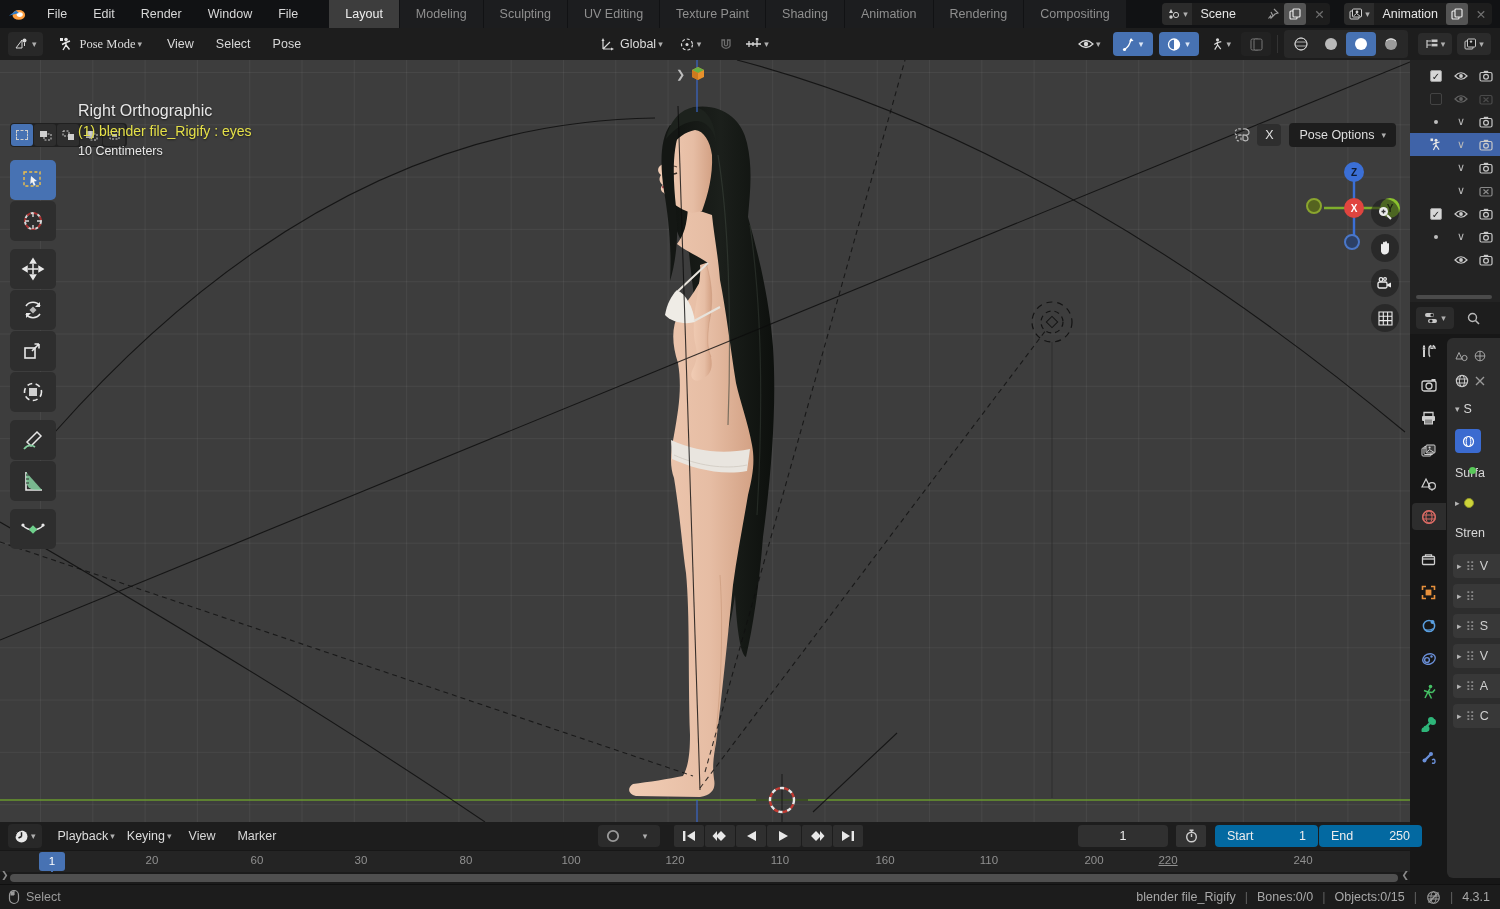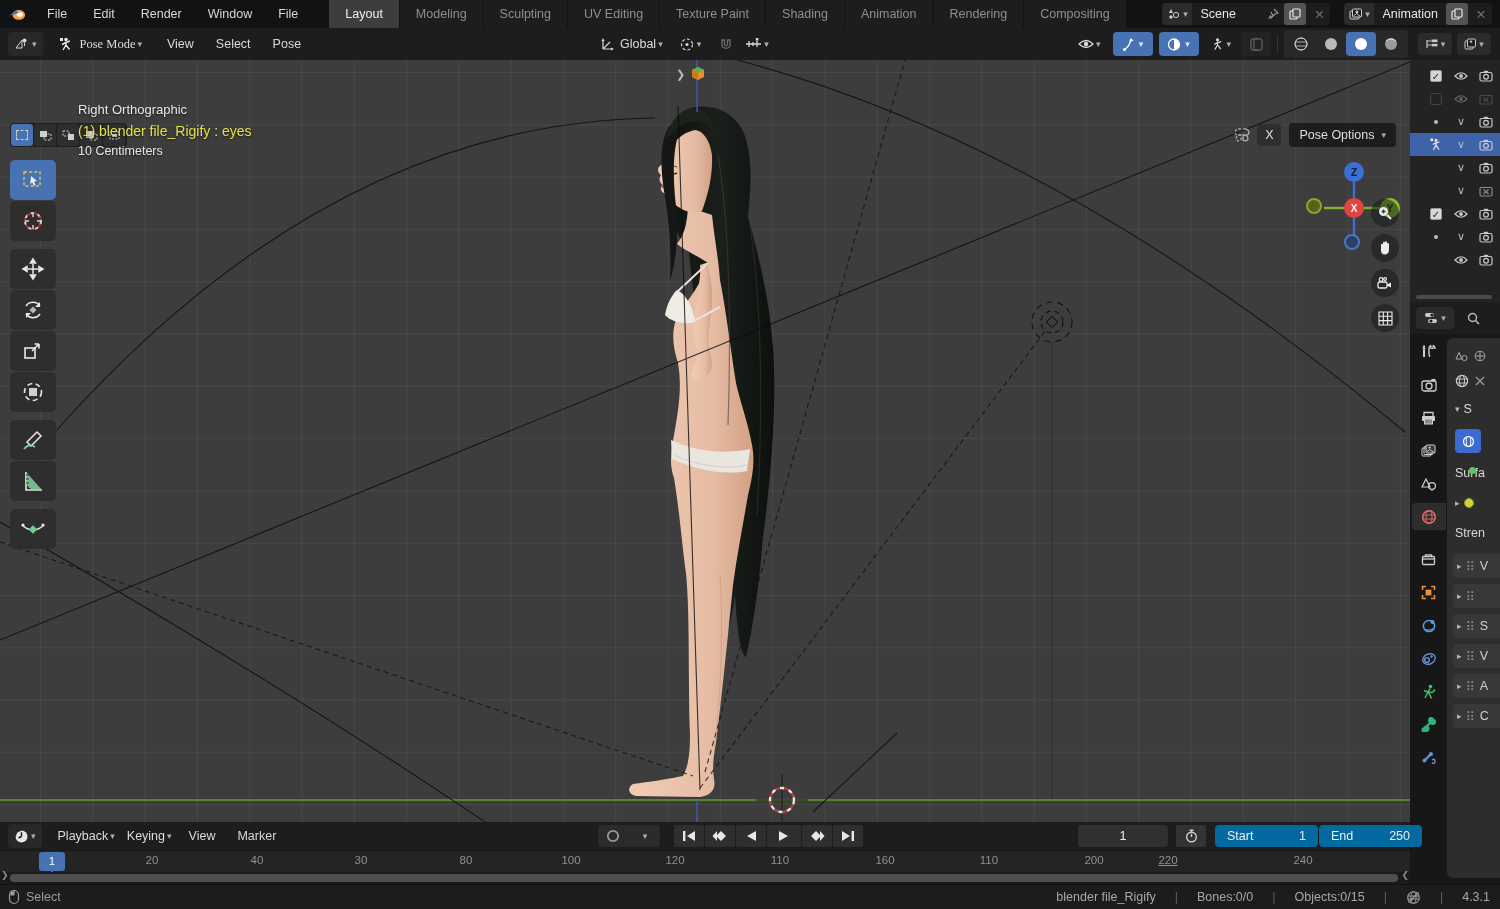--- a/index.html
+++ b/index.html
@@ -91,21 +91,21 @@
     color:#fff; text-align:center; line-height:19px; font-size:11.5px; }
   #tl-scroll { position:relative; height:12px; background:#1b1b1b; }
   #tl-scroll .bar { position:absolute; left:10px; right:12px; top:2px; height:8px; border-radius:4px; background:#4f4f4f; }
   .pbtn { width:30px; height:22px; background:#2f2f2f; display:flex; align-items:center; justify-content:center; margin-right:1px; border-radius:2px;}
   .field { height:22px; background:#0369a1; border-radius:4px; color:#ededed; display:flex; align-items:center; justify-content:center; }
   .pillpair { display:flex; gap:1px; }
 
   
   #statusbar { position:absolute; left:0; top:884px; width:1500px; height:25px; background:#1c1c1c;
     border-top:1px solid #101010; display:flex; align-items:center; color:#9b9b9b; }
-  #statusbar .right { margin-left:auto; display:flex; align-items:center; gap:19px; padding-right:10px; color:#a8a8a8;}
+  #statusbar .right { margin-left:auto; display:flex; align-items:center; gap:9px; padding-right:10px; color:#a8a8a8;}
 
   svg { display:block; }
 </style>
 </head>
 <body>
 
 <div id="app">
 
   <div id="topbar">
     <div style="width:34px; display:flex; justify-content:center;">
@@ -415,21 +415,21 @@
 
     <div class="abs" style="left:676px; top:6px; display:flex; align-items:center; gap:5px;">
       <span style="color:#bdbdbd; font-size:11px;">❯</span>
       <svg width="16" height="16" viewBox="0 0 16 16">
           <path d="M8 1 L14 4 L14 11 L8 14 L2 11 L2 4 Z" fill="#e8912c"></path>
           <path d="M8 1 L14 4 L8 7 L2 4 Z" fill="#67b045"></path>
           <path d="M8 7 L8 14 L2 11 L2 4 Z" fill="#cc7a1e"></path>
         </svg>
     </div>
 
-    <div class="vtext" style="top:42px; font-size:13px;">Right Orthographic</div>
+    <div class="vtext" style="top:42px; font-size:16px;">Right Orthographic</div>
     <div class="vtext yellow" style="top:63px; font-size:14px;">(1) blender file_Rigify : eyes</div>
     <div class="vtext" style="top:84px; font-size:12.5px;">10 Centimeters</div>
 
     <div class="toolcol">
       <div class="tool active">
         <svg width="22" height="20" viewBox="0 0 22 20">
             <rect x="2" y="2" width="16" height="14" fill="none" stroke="#f0c04a" stroke-width="1.4" stroke-dasharray="3 2.2"></rect>
             <path d="M9 6 L15 11 L12 11.6 L13.5 15 L11.8 15.7 L10.3 12.3 L8.2 14 Z" fill="#f2f2f2"></path>
           </svg>
       </div>
@@ -984,21 +984,21 @@
               <span>250</span>
           </div>
         </div>
       </div>
     </div>
 
     <div id="tl-ruler">
       <div class="framebadge">1</div>
       <div id="ticks">
           <span class="tick" style="left: 152px;">20</span>
-          <span class="tick" style="left: 257px;">40</span>
+          <span class="tick" style="left: 257px;">60</span>
           <span class="tick" style="left: 361px;">30</span>
           <span class="tick" style="left: 466px;">80</span>
           <span class="tick" style="left: 571px;">100</span>
           <span class="tick" style="left: 675px;">120</span>
           <span class="tick" style="left: 780px;">110</span>
           <span class="tick" style="left: 885px;">160</span>
           <span class="tick" style="left: 989px;">110</span>
           <span class="tick" style="left: 1094px;">200</span>
           <span class="tick" style="left: 1168px; text-decoration: underline;">220</span>
           <span class="tick" style="left: 1303px;">240</span>

